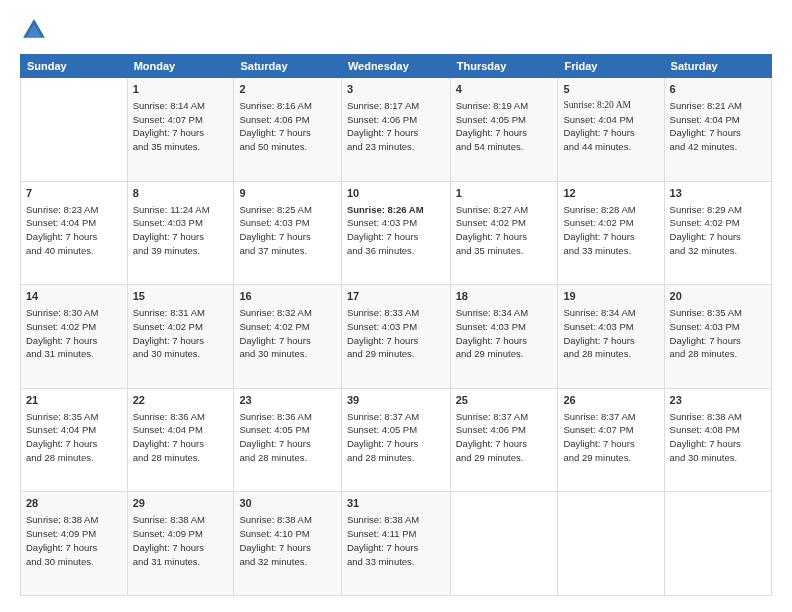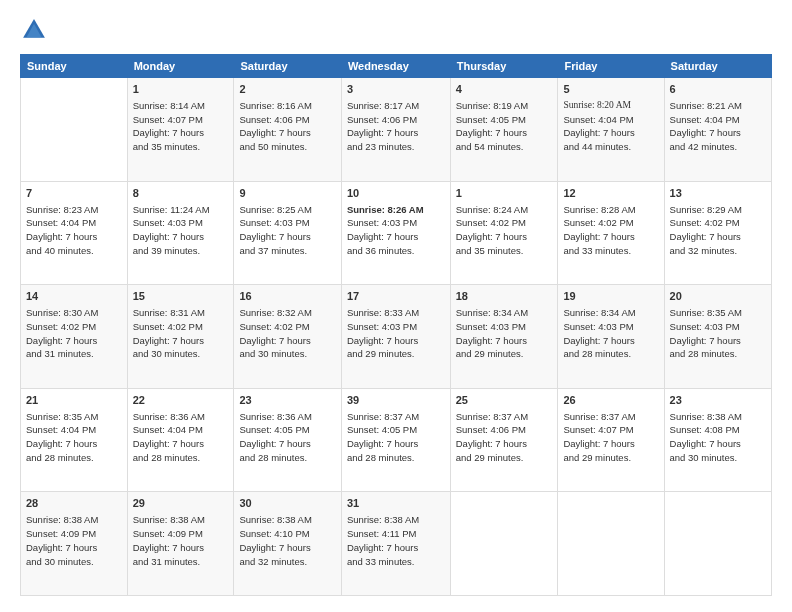--- a/index.html
+++ b/index.html
@@ -197,21 +197,21 @@
           </td>
           <td>
             <span class="day-num">10</span>
             <span style="display: block; font-weight: bold;">Sunrise: 8:26 AM</span>
             <span style="display: block;">Sunset: 4:03 PM</span>
             <span style="display: block;">Daylight: 7 hours</span>
             <span style="display: block;">and 36 minutes.</span>
           </td>
           <td>
             <span class="day-num">1</span>
-            <span style="display: block;">Sunrise: 8:24 AM</span>
+            <span style="display: block;">Sunrise: 8:27 AM</span>
             <span style="display: block;">Sunset: 4:02 PM</span>
             <span style="display: block;">Daylight: 7 hours</span>
             <span style="display: block;">and 35 minutes.</span>
           </td>
           <td>
             <span class="day-num">12</span>
             <span style="display: block;">Sunrise: 8:28 AM</span>
             <span style="display: block;">Sunset: 4:02 PM</span>
             <span style="display: block;">Daylight: 7 hours</span>
             <span style="display: block;">and 33 minutes.</span>

